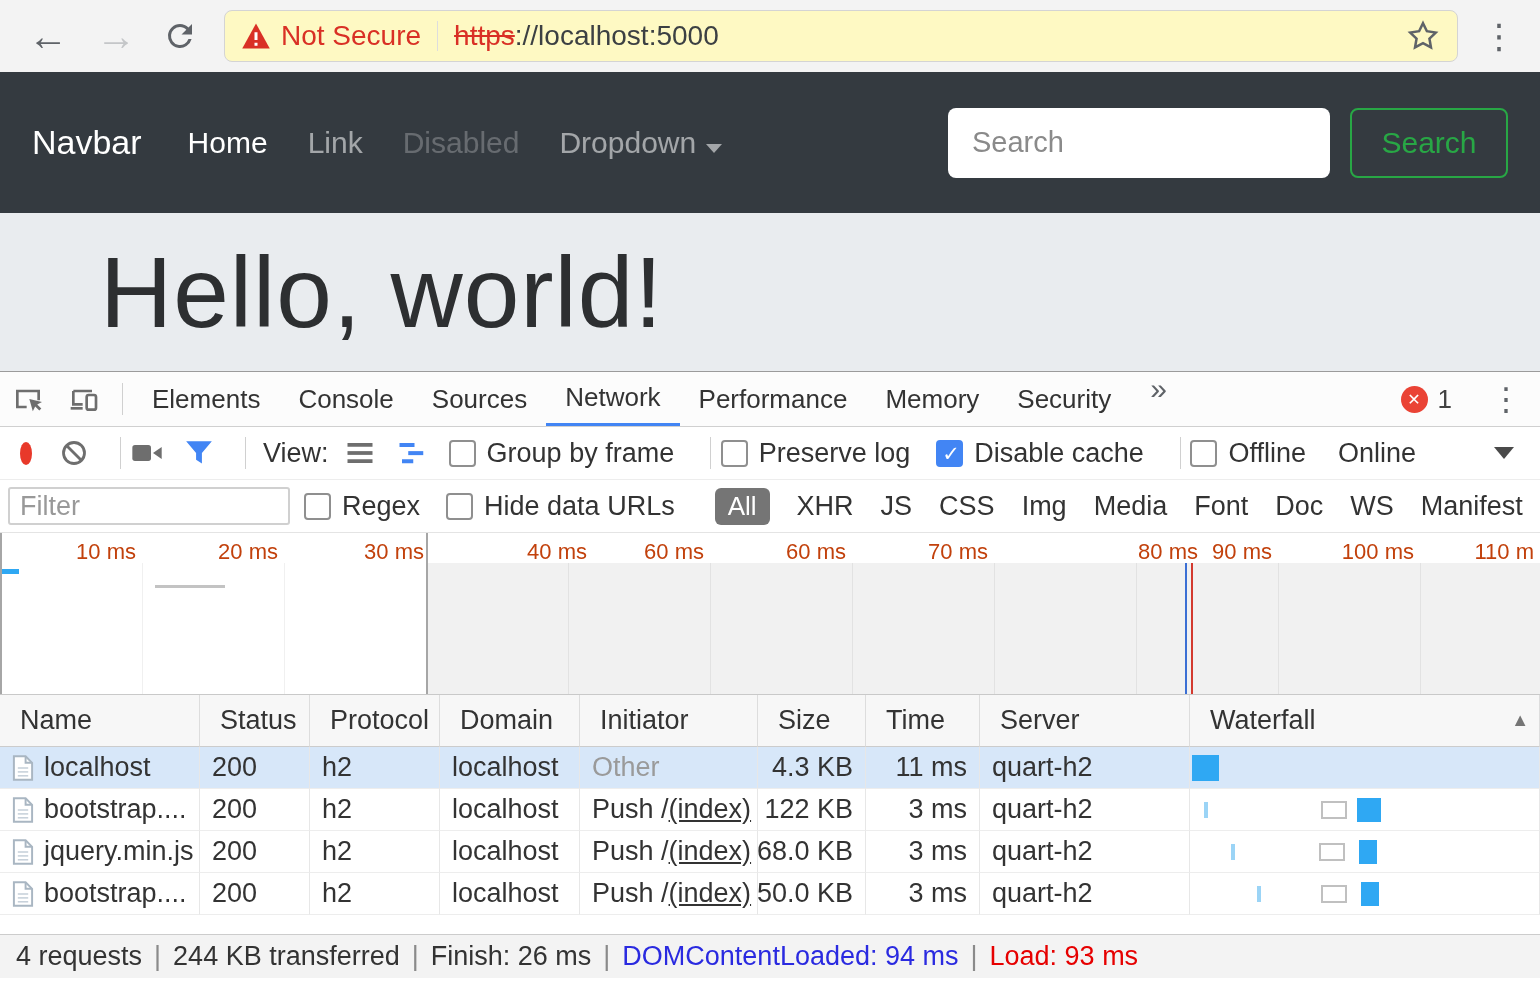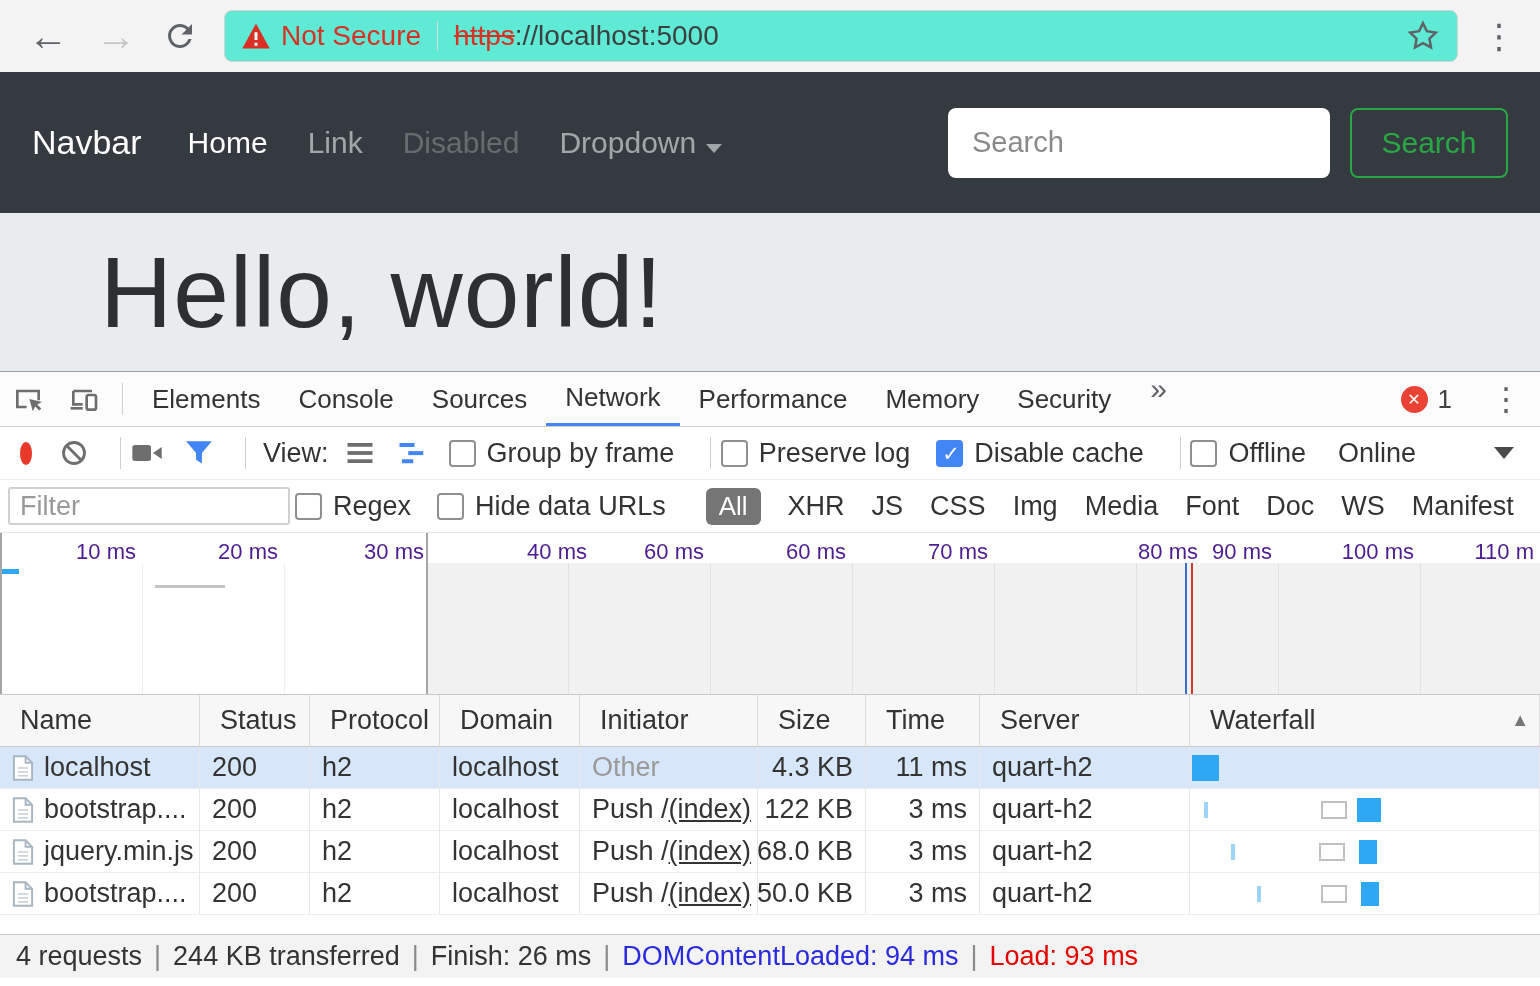--- a/index.html
+++ b/index.html
@@ -4,21 +4,21 @@
 <style>
   * { box-sizing: border-box; margin: 0; padding: 0; }
   html,body { width:1540px; height:986px; overflow:hidden; }
   body { font-family:"Liberation Sans", sans-serif; background:#fff; }
 
   
   .chrome { height:72px; background:#f3f3f3; display:flex; align-items:center; padding:0 14px; }
   .nav-btn { font-size:40px; color:#5f6368; margin:0 14px; line-height:1; user-select:none; }
   .nav-btn.fwd { color:#c4c6c8; }
   .reload-btn { margin:0 12px; display:flex; align-items:center; }
-  .addr-bar { flex:1; height:52px; background:#5eead4; border:1px solid #d4d4d4; border-radius:8px;
+  .addr-bar { flex:1; height:52px; background:#fef9c3; border:1px solid #d4d4d4; border-radius:8px;
               margin:0 14px; display:flex; align-items:center; padding:0 16px; }
   .warn-icon { display:flex; margin-right:10px; }
   .not-secure { color:#d93025; font-size:28px; margin-right:16px; white-space:nowrap; }
   .addr-sep { width:1px; height:30px; background:#ddd; margin-right:16px; }
   .url { font-size:28px; color:#3c4043; white-space:nowrap; }
   .url .scheme { color:#d93025; text-decoration:line-through; }
   .star { margin-left:auto; display:flex; }
   .kebab { font-size:34px; color:#5f6368; margin:0 10px; line-height:1; }
 
   
@@ -67,31 +67,31 @@
   .cb.checked::after { content:"✓"; color:#fff; font-size:21px; position:absolute; left:4px; top:0px; }
   .cb-label { font-size:27px; color:#333; margin:0 26px 0 11px; white-space:nowrap; }
   .throttle { display:flex; align-items:center; margin-left:6px; }
   .throttle-label { font-size:27px; color:#333; }
   .throttle-caret { width:0; height:0; border-left:10px solid transparent; border-right:10px solid transparent;
                     border-top:12px solid #4a4a4a; margin-left:78px; margin-right:26px; }
 
   
   .dt-filterbar { height:53px; display:flex; align-items:center; border-bottom:1px solid #e4e4e4; padding-left:8px; }
   .filter-input { width:282px; height:38px; border:2px solid #d0d0d0; border-radius:3px; font-size:27px;
-                  padding:0 10px; color:#333; outline:none; font-family:inherit; margin-right:5px;}
+                  padding:0 10px; color:#333; outline:none; font-family:inherit; margin-right:14px;}
   .filter-input::placeholder { color:#999; }
   .pill { background:#757575; color:#fff; border-radius:6px; font-size:26px; padding:3px 13px; margin-left:14px; }
   .ftype { font-size:27px; color:#333; margin-left:27px; }
 
   
   .overview { height:162px; position:relative; border-bottom:1px solid #c9c9c9; overflow:hidden; background:#fff; }
   .ov-gray { position:absolute; left:427px; right:0; top:30px; bottom:0; background:#f1f1f1; }
   .ov-grid { position:absolute; top:30px; bottom:0; width:1px; background:rgba(0,0,0,.06); }
   .ov-grip { position:absolute; top:0; bottom:0; width:2px; background:#a6a6a6; }
-  .ov-tick { position:absolute; top:6px; font-size:22px; color:#4c1d95; transform:translateX(calc(-100% - 6px)); white-space:nowrap;}
+  .ov-tick { position:absolute; top:6px; font-size:22px; color:#c2410c; transform:translateX(calc(-100% - 6px)); white-space:nowrap;}
   .ov-bar-blue { position:absolute; left:2px; top:36px; width:17px; height:5px; background:#2fa8f3; }
   .ov-bar-gray { position:absolute; left:155px; top:52px; width:70px; height:3px; background:#c3c3c3; }
   .ov-line-dcl { position:absolute; left:1185px; top:30px; bottom:0; width:2px; background:#3b6fd4; }
   .ov-line-load { position:absolute; left:1191px; top:30px; bottom:0; width:2px; background:#d33a2f; }
 
   
   .nt { display:grid; grid-template-columns:200px 110px 130px 140px 178px 108px 114px 210px 1fr; }
   .nt-hcell { height:52px; background:#f7f7f7; border-bottom:1px solid #ccc; border-right:1px solid #ddd;
               display:flex; align-items:center; padding:0 20px; font-size:27px; color:#333; position:relative;}
   .nt-row { display:contents; }

